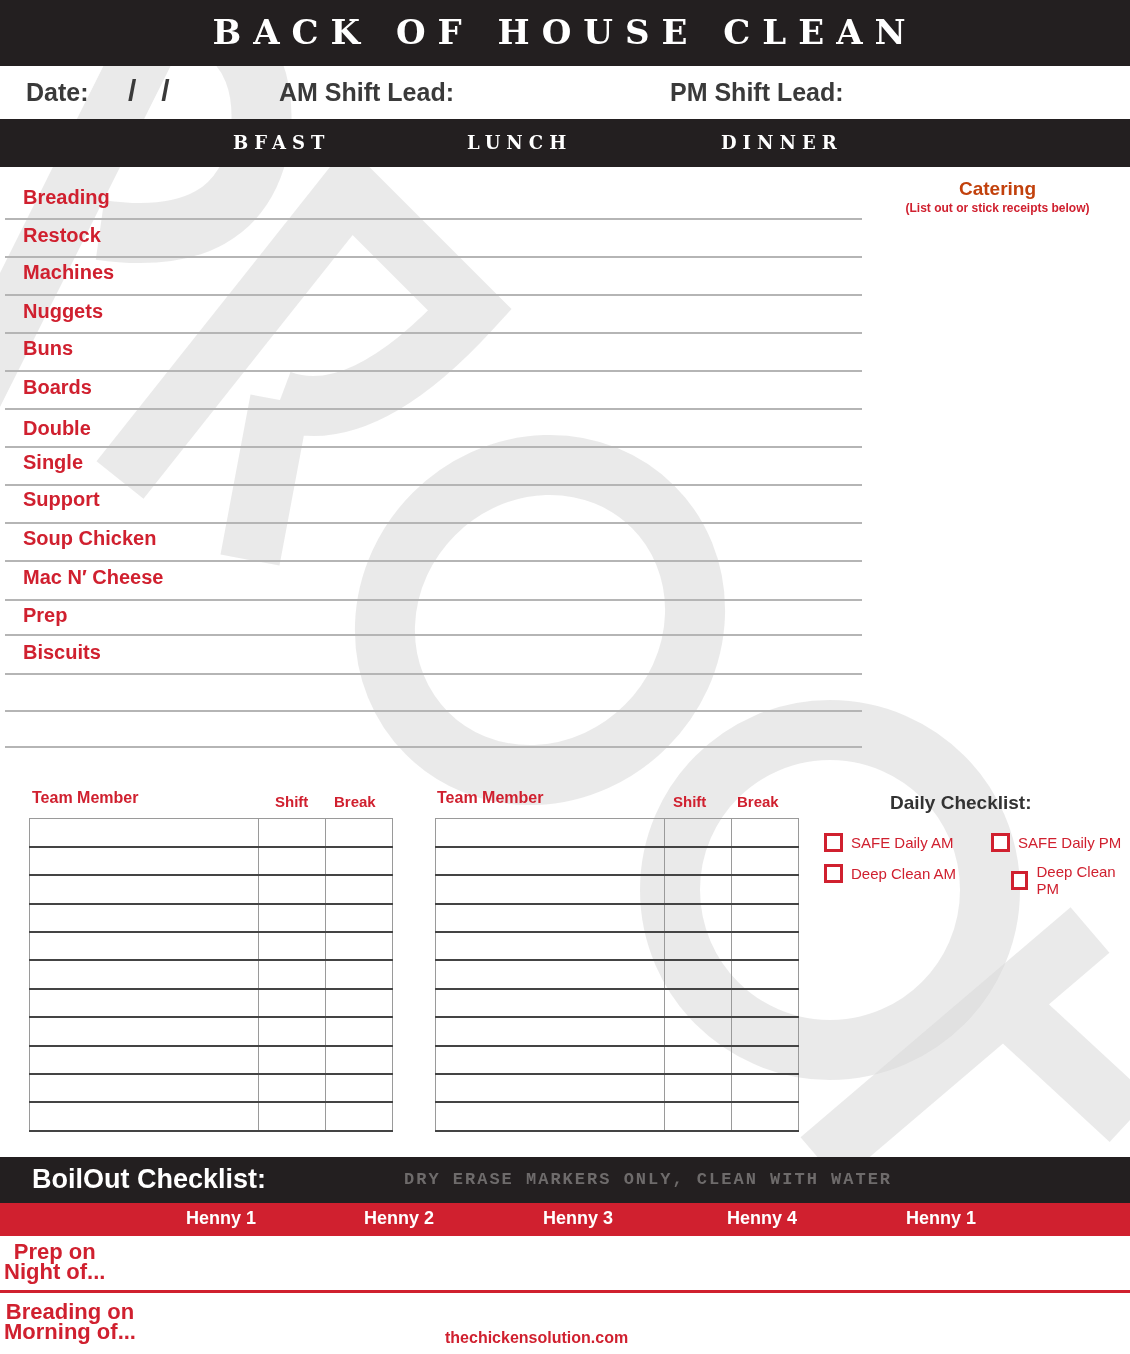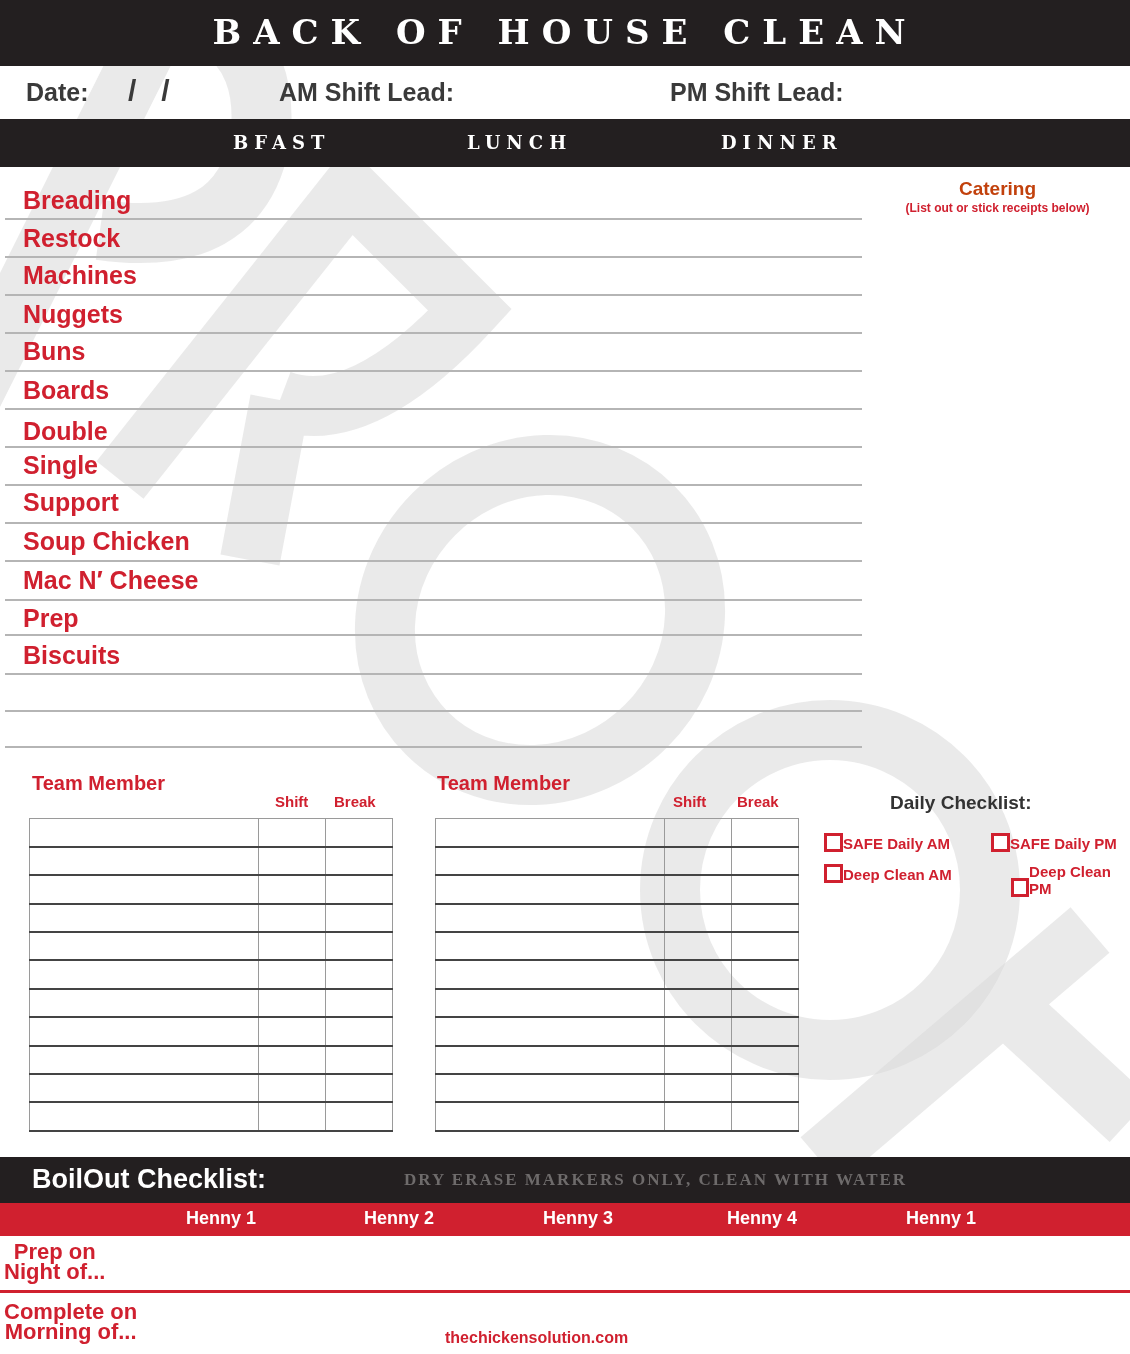--- a/index.html
+++ b/index.html
@@ -7,34 +7,34 @@
          font-family: "Liberation Sans", sans-serif; }
   .abs { position: absolute; }
   .wm { position: absolute; left: 0; top: 0; width: 1130px; height: 1354px; pointer-events: none; z-index: 1; }
   .z2 { z-index: 2; }
   .topbar { left: 0; top: 0; width: 1130px; height: 66px; background: #231f20; }
   .title { width: 100%; text-align: center; top: 12px; color: #fff; font-family: "DejaVu Serif", serif;
            font-weight: bold; font-size: 34px; letter-spacing: 12px; }
   .infolbl { top: 78px; font-size: 25px; font-weight: bold; color: #3a3a3a; font-family: "Liberation Sans", sans-serif; }
   .mealbar { left: 0; top: 119px; width: 1130px; height: 48px; background: #231f20; }
   .meal { top: 132px; color: #fff; font-family: "DejaVu Serif", serif; font-weight: bold; font-size: 18px; letter-spacing: 6px; }
-  .task { left: 23px; font-size: 25px; font-weight: bold; color: #d0202f; }
+  .task { left: 23px; font-size: 20px; font-weight: bold; color: #d0202f; }
   .hline { left: 5px; width: 857px; height: 2px; background: #b5b5b5; }
   .cat-title { left: 870px; width: 255px; text-align: center; top: 178px; font-size: 19px; font-weight: bold; color: #c2410c; }
   .cat-sub { left: 870px; width: 255px; text-align: center; top: 201px; font-size: 12px; font-weight: bold; color: #d0202f; }
-  .tm-head { font-size: 20px; font-weight: bold; color: #d0202f; top: 772px; }
+  .tm-head { font-size: 16px; font-weight: bold; color: #d0202f; top: 789px; }
   .col-head { font-size: 15px; font-weight: bold; color: #d0202f; top: 793px; }
   table.roster { position: absolute; border-collapse: collapse; top: 818px; z-index: 2; }
   table.roster td { height: 28.4px; border: 1px solid #9a9a9a; border-bottom: 2px solid #444; }
   .dc-title { left: 890px; top: 792px; font-size: 19px; font-weight: bold; color: #333; }
-  .chk { display: flex; align-items: flex-end; font-size: 15px; font-weight: bold; color: #d0202f; }
+  .chk { display: flex; align-items: center; gap: 8px; font-size: 15px; font-weight: normal; color: #d0202f; }
   .box { width: 19px; height: 19px; border: 3px solid #d0202f; display: inline-block; background: #fff; }
   .boilbar { left: 0; top: 1157px; width: 1130px; height: 46px; background: #231f20; }
   .boil-title { left: 32px; top: 1164px; font-size: 27px; font-weight: bold; color: #fff; }
-  .boil-note { left: 404px; top: 1170px; font-family: Liberation Serif, serif; font-weight: bold; font-size: 17px; color: #6e6b6b; letter-spacing: 2px; }
+  .boil-note { left: 404px; top: 1170px; font-family: Liberation Mono, monospace; font-weight: bold; font-size: 17px; color: #6e6b6b; letter-spacing: 2px; }
   .hennybar { left: 0; top: 1203px; width: 1130px; height: 33px; background: #d0202f; }
   .henny { top: 1208px; color: #fff; font-size: 18px; font-weight: bold; }
   .redline { left: 0; width: 1130px; height: 3px; background: #d0202f; }
   .rowlbl { left: 4px; font-size: 22px; font-weight: bold; color: #d0202f; line-height: 20px; text-align: center; }
   .site { left: 445px; top: 1329px; font-size: 16px; font-weight: bold; color: #d0202f; }
 </style>
 </head>
 <body>
 
 <svg class="wm" viewBox="0 0 1130 1354">
@@ -264,18 +264,18 @@
 <div class="abs henny z2" style="left:727px;">Henny 4</div>
 <div class="abs henny z2" style="left:906px;">Henny 1</div>
 
 <div class="abs rowlbl z2" style="top:1242px;">
   <div>Prep on</div>
   <div>Night of...</div>
 </div>
 <div class="abs z2" style="left:140px; top:1238px; width:990px; height:52px;"></div>
 <div class="abs redline z2" style="top:1290px;"></div>
 <div class="abs rowlbl z2" style="top:1302px;">
-  <div>Complete on</div>
+  <div>Breading on</div>
   <div>Morning of...</div>
 </div>
 <div class="abs z2" style="left:140px; top:1294px; width:990px; height:30px;"></div>
 
 <div class="abs site z2">thechickensolution.com</div>
 
 </body></html>

